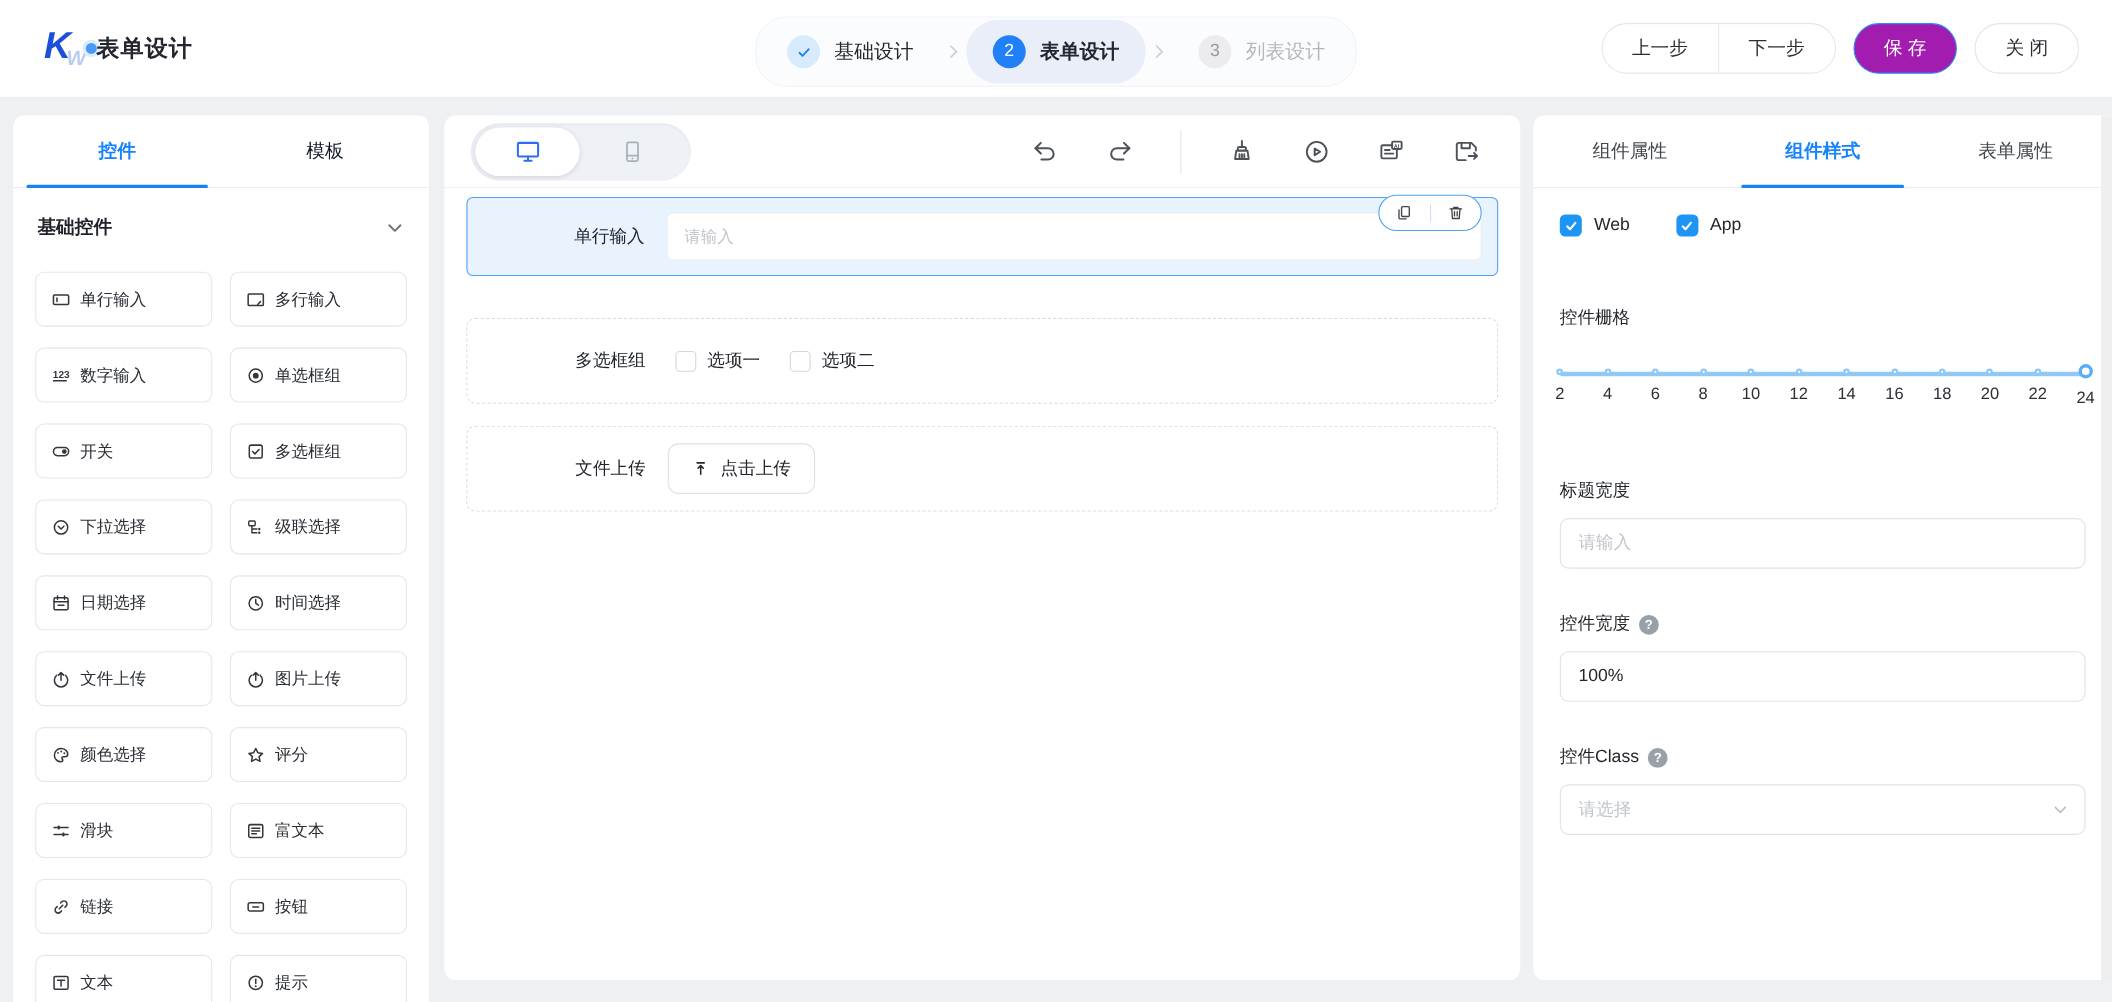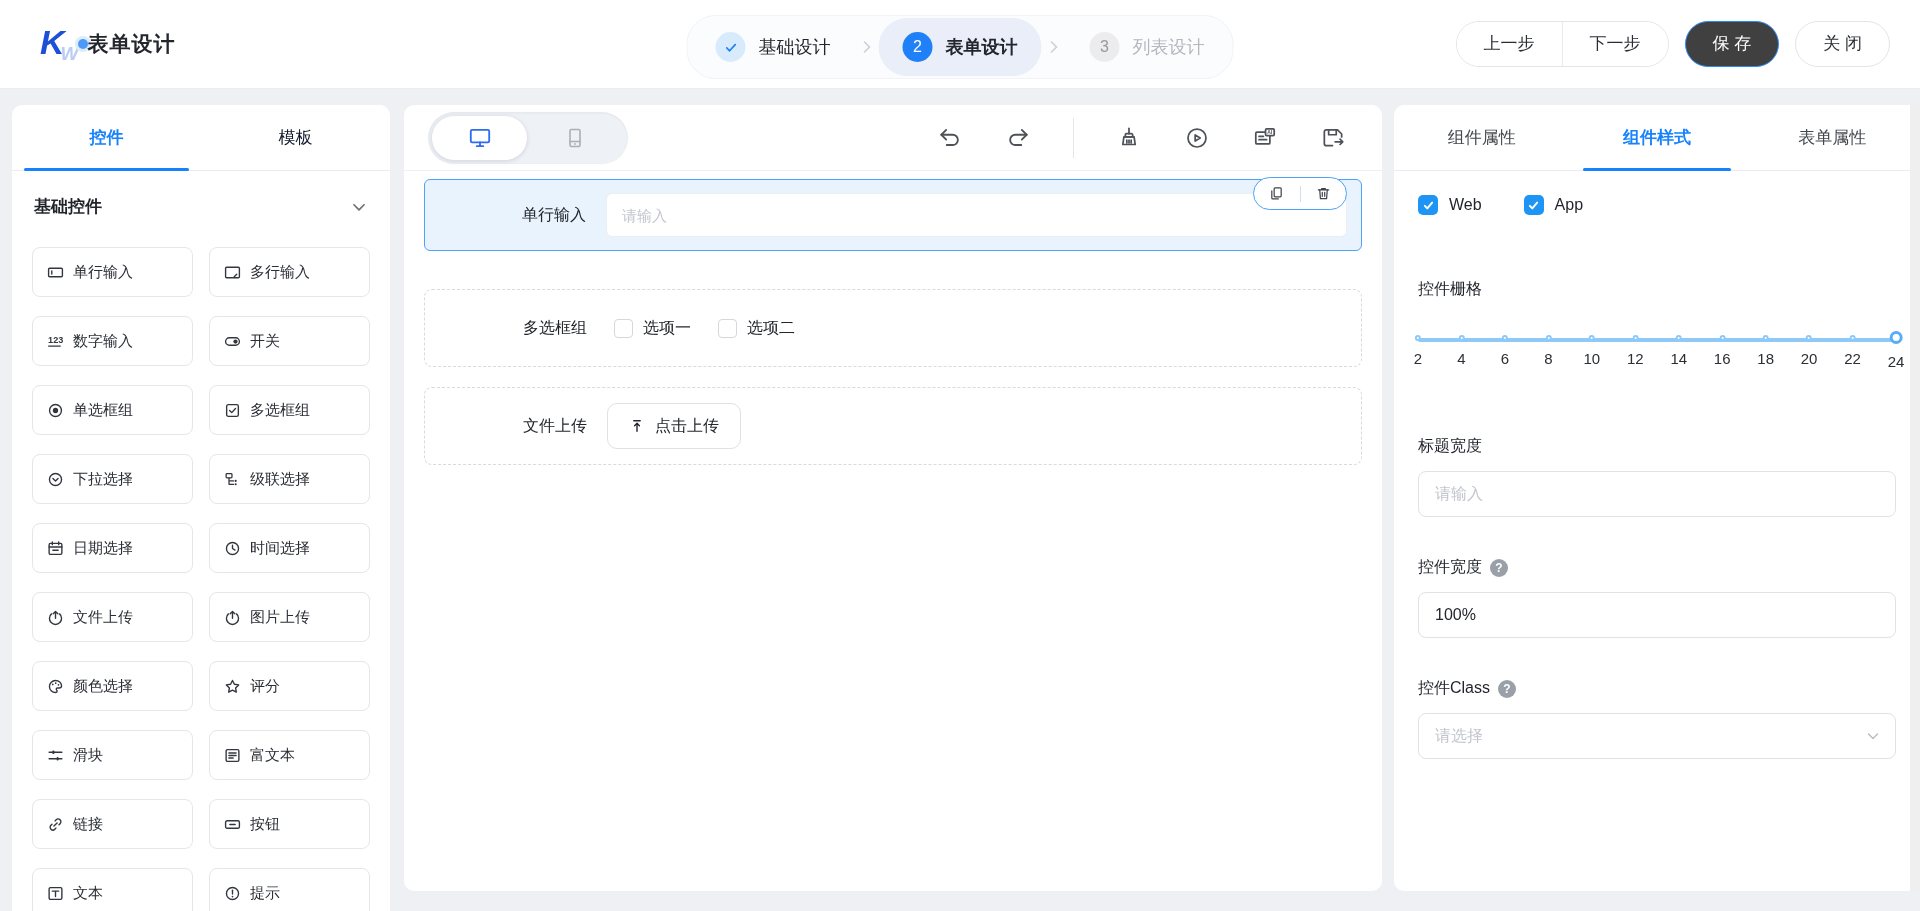--- a/index.html
+++ b/index.html
@@ -27,21 +27,21 @@
   .scircle.num{background:#2080f7;color:#fff;font-size:16px;font-weight:400}
   .scircle.pend{background:#ececee;color:#98989d;font-size:16px;font-weight:400}
   .sep{margin:0 2px;display:flex}
 
   .hactions{margin-left:auto;margin-right:30px;display:flex;align-items:center;gap:16px}
   .btn{height:46px;border:1px solid #e2e4e9;background:#fff;border-radius:23px;font-size:17px;
        color:#2a2d33;padding:0 27px;font-family:inherit;cursor:pointer;line-height:44px}
   .btn-group{display:flex;border:1px solid #e2e4e9;border-radius:23px;overflow:hidden;height:46px}
   .btn-group .btn{border:none;border-radius:0;height:44px}
   .btn-group .btn + .btn{border-left:1px solid #e8eaee}
-  .btn.primary{background:#404040;border-color:#2b8af7;color:#fff}
+  .btn.primary{background:#a21caf;border-color:#2b8af7;color:#fff}
 
   
   .sidebar{position:absolute;left:12px;top:105px;width:378px;height:830px;background:#fff;border-radius:10px 10px 0 0}
   .tabs2{display:flex;height:66px;border-bottom:1px solid #eaecef}
   .tab2{flex:1;display:flex;align-items:center;justify-content:center;font-size:17px;color:#0f172a;position:relative;cursor:pointer}
   .tab2.active{color:#1682fc;font-weight:600}
   .tab2.active:after{content:"";position:absolute;left:12px;right:12px;bottom:-1px;height:3px;background:#1682fc;border-radius:2px}
   .sect{display:flex;align-items:center;justify-content:space-between;margin:24px 22px 0;font-size:17px;font-weight:700;color:#1f2329}
   .grid{display:grid;grid-template-columns:1fr 1fr;gap:19px 16px;margin:29px 20px 0}
   .citem{height:50px;border:1px solid #e3e6eb;border-radius:8px;display:flex;align-items:center;gap:9px;
@@ -189,34 +189,34 @@
           <svg width="17" height="17" viewBox="0 0 16 16" fill="none">
             <text x="1" y="9.6" font-size="8.6" font-weight="700" fill="currentColor" font-family="Liberation Sans,sans-serif">123</text>
             <path d="M1.5 12.3h11" stroke="currentColor" stroke-width="1.2" stroke-linecap="round"></path>
           </svg>
         </span>
       <span class="cl">数字输入</span>
     </div>
     <div class="citem">
       <span class="ci">
           <svg width="17" height="17" viewBox="0 0 16 16" fill="none" stroke="currentColor" stroke-width="1.3">
+            <circle cx="8" cy="8" r="5.6"></circle>
+            <circle cx="8" cy="8" r="2.5" fill="currentColor" stroke="none"></circle>
+          </svg>
+        </span>
+      <span class="cl">单选框组</span>
+    </div>
+    <div class="citem">
+      <span class="ci">
+          <svg width="17" height="17" viewBox="0 0 16 16" fill="none" stroke="currentColor" stroke-width="1.3">
             <rect x="1.5" y="4.5" width="13" height="7" rx="3.5"></rect>
             <circle cx="10.8" cy="8" r="2" fill="currentColor" stroke="none"></circle>
           </svg>
         </span>
       <span class="cl">开关</span>
-    </div>
-    <div class="citem">
-      <span class="ci">
-          <svg width="17" height="17" viewBox="0 0 16 16" fill="none" stroke="currentColor" stroke-width="1.3">
-            <circle cx="8" cy="8" r="5.6"></circle>
-            <circle cx="8" cy="8" r="2.5" fill="currentColor" stroke="none"></circle>
-          </svg>
-        </span>
-      <span class="cl">单选框组</span>
     </div>
     <div class="citem">
       <span class="ci">
           <svg width="17" height="17" viewBox="0 0 16 16" fill="none" stroke="currentColor" stroke-width="1.3" stroke-linecap="round" stroke-linejoin="round">
             <rect x="2.5" y="2.5" width="11" height="11" rx="1.5"></rect>
             <path d="M5.3 8l2 2 3.5-3.8"></path>
           </svg>
         </span>
       <span class="cl">多选框组</span>
     </div>

